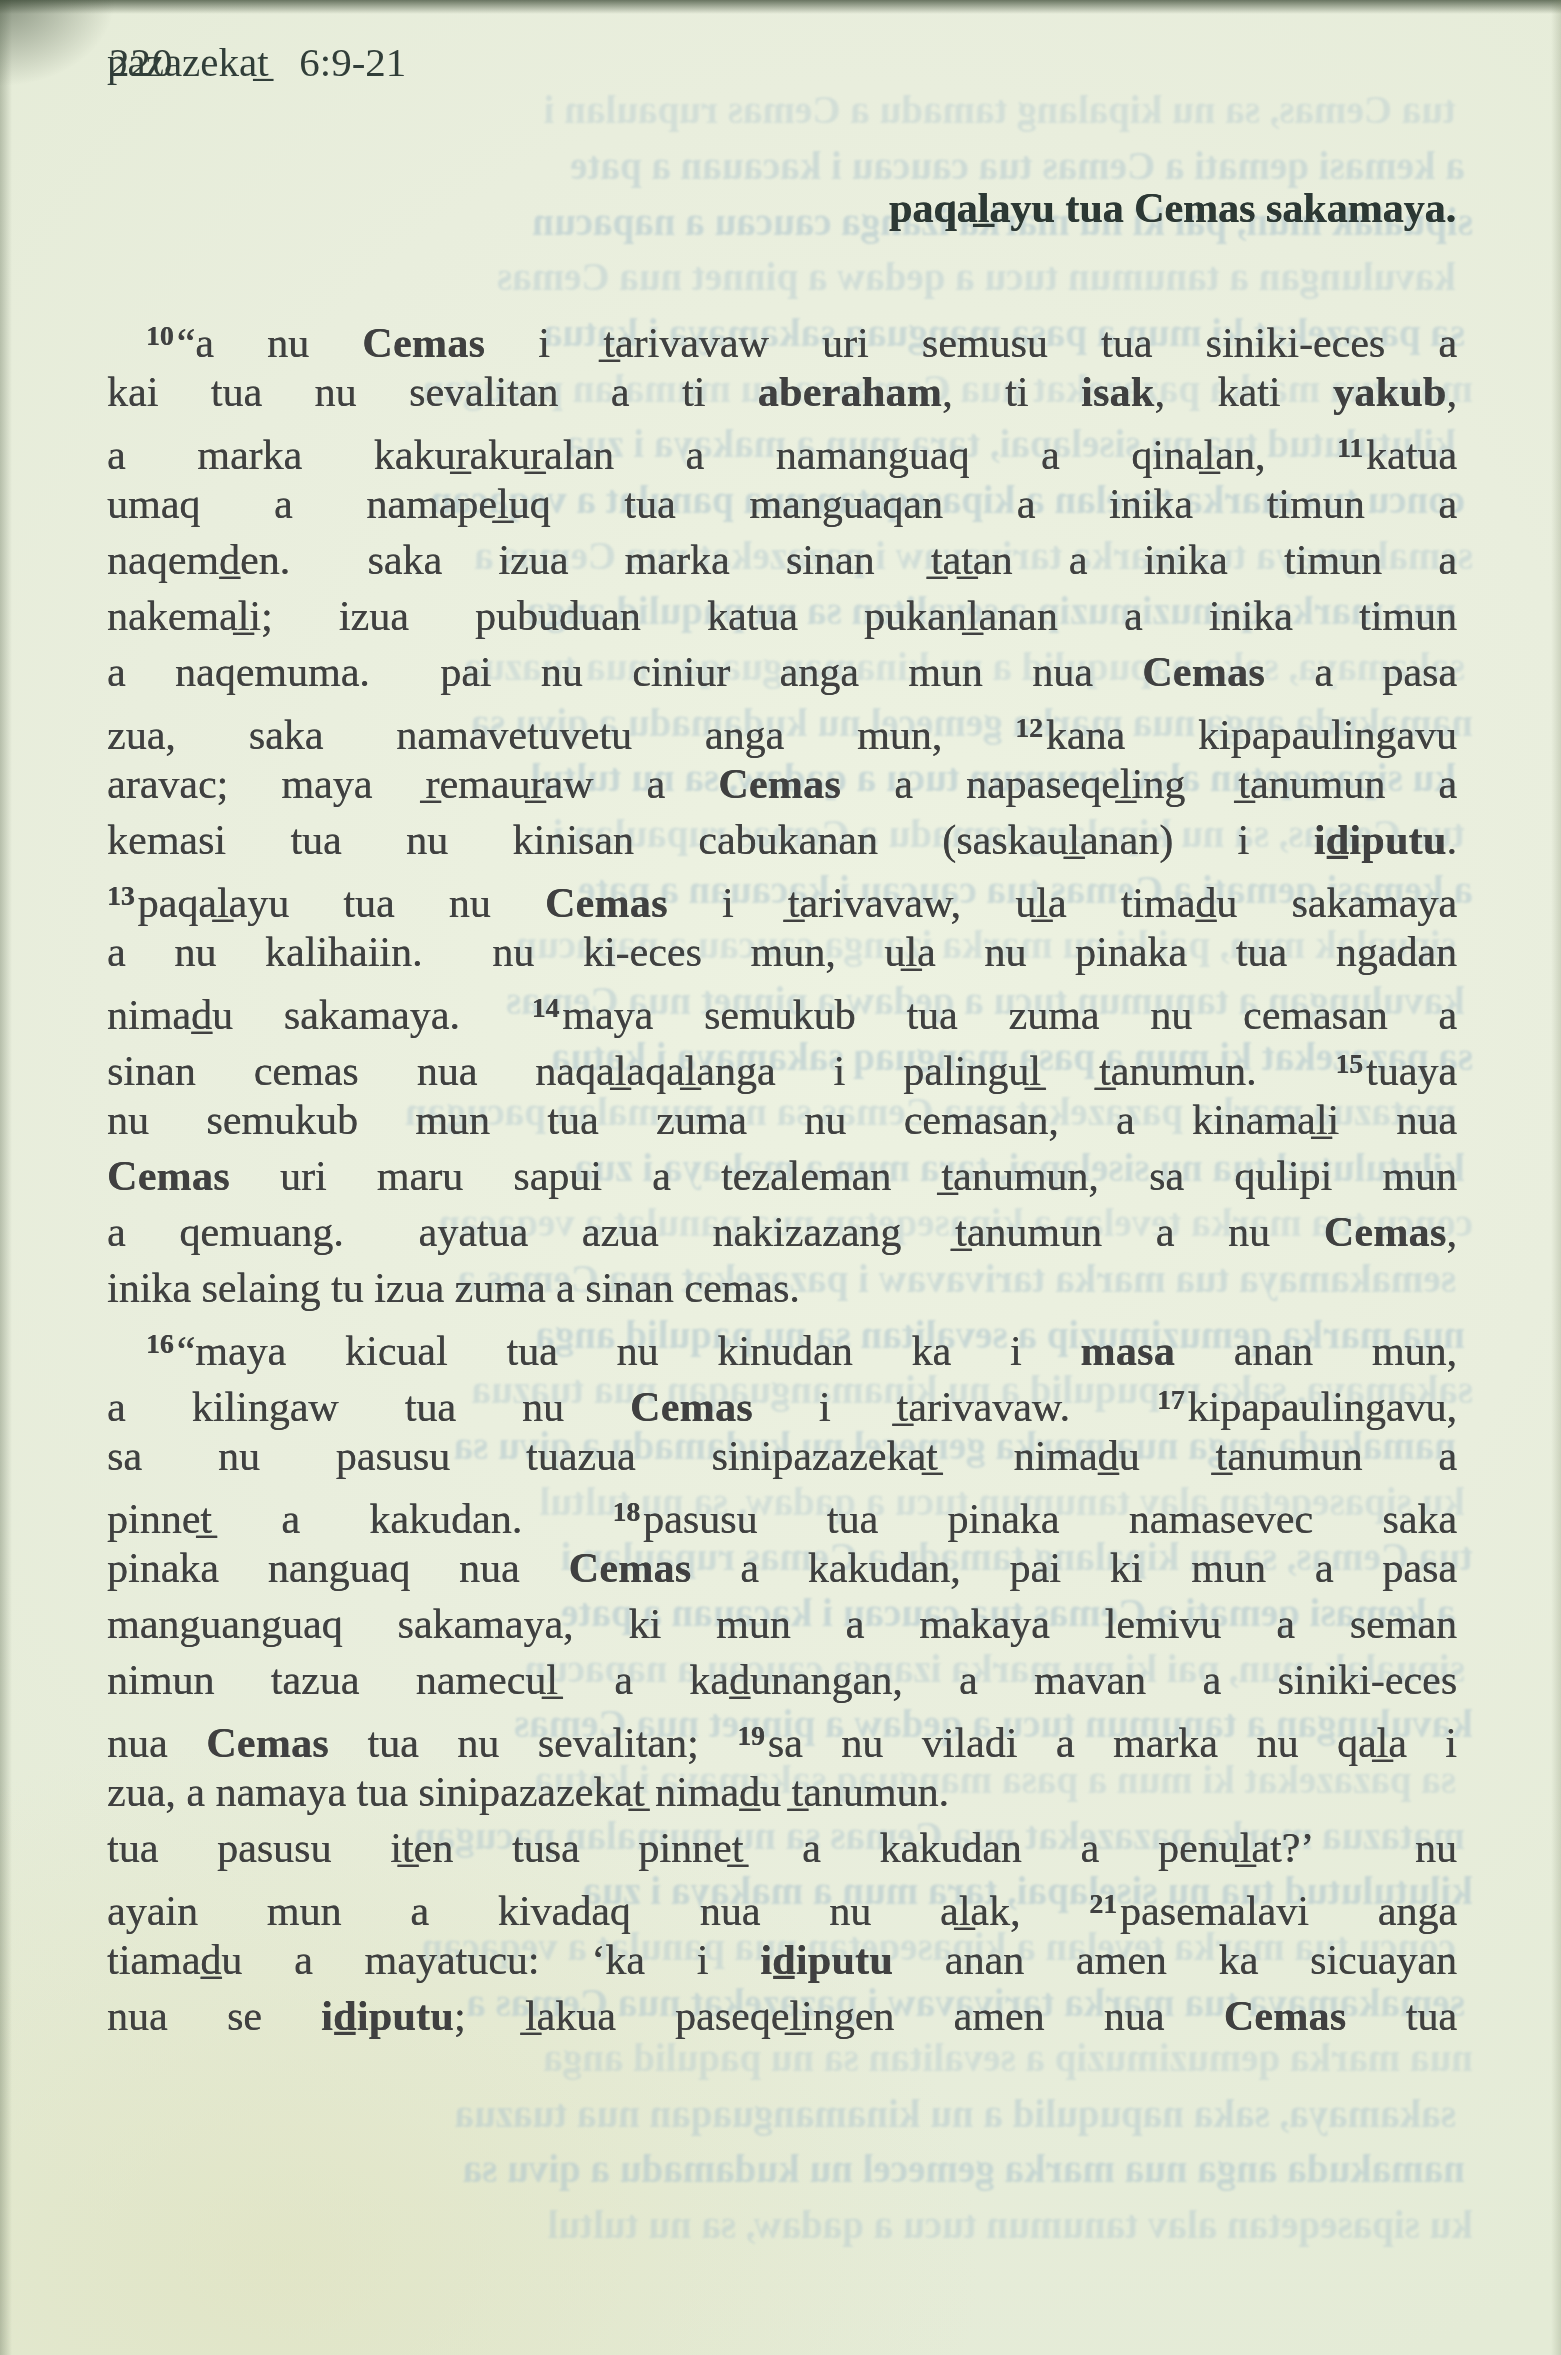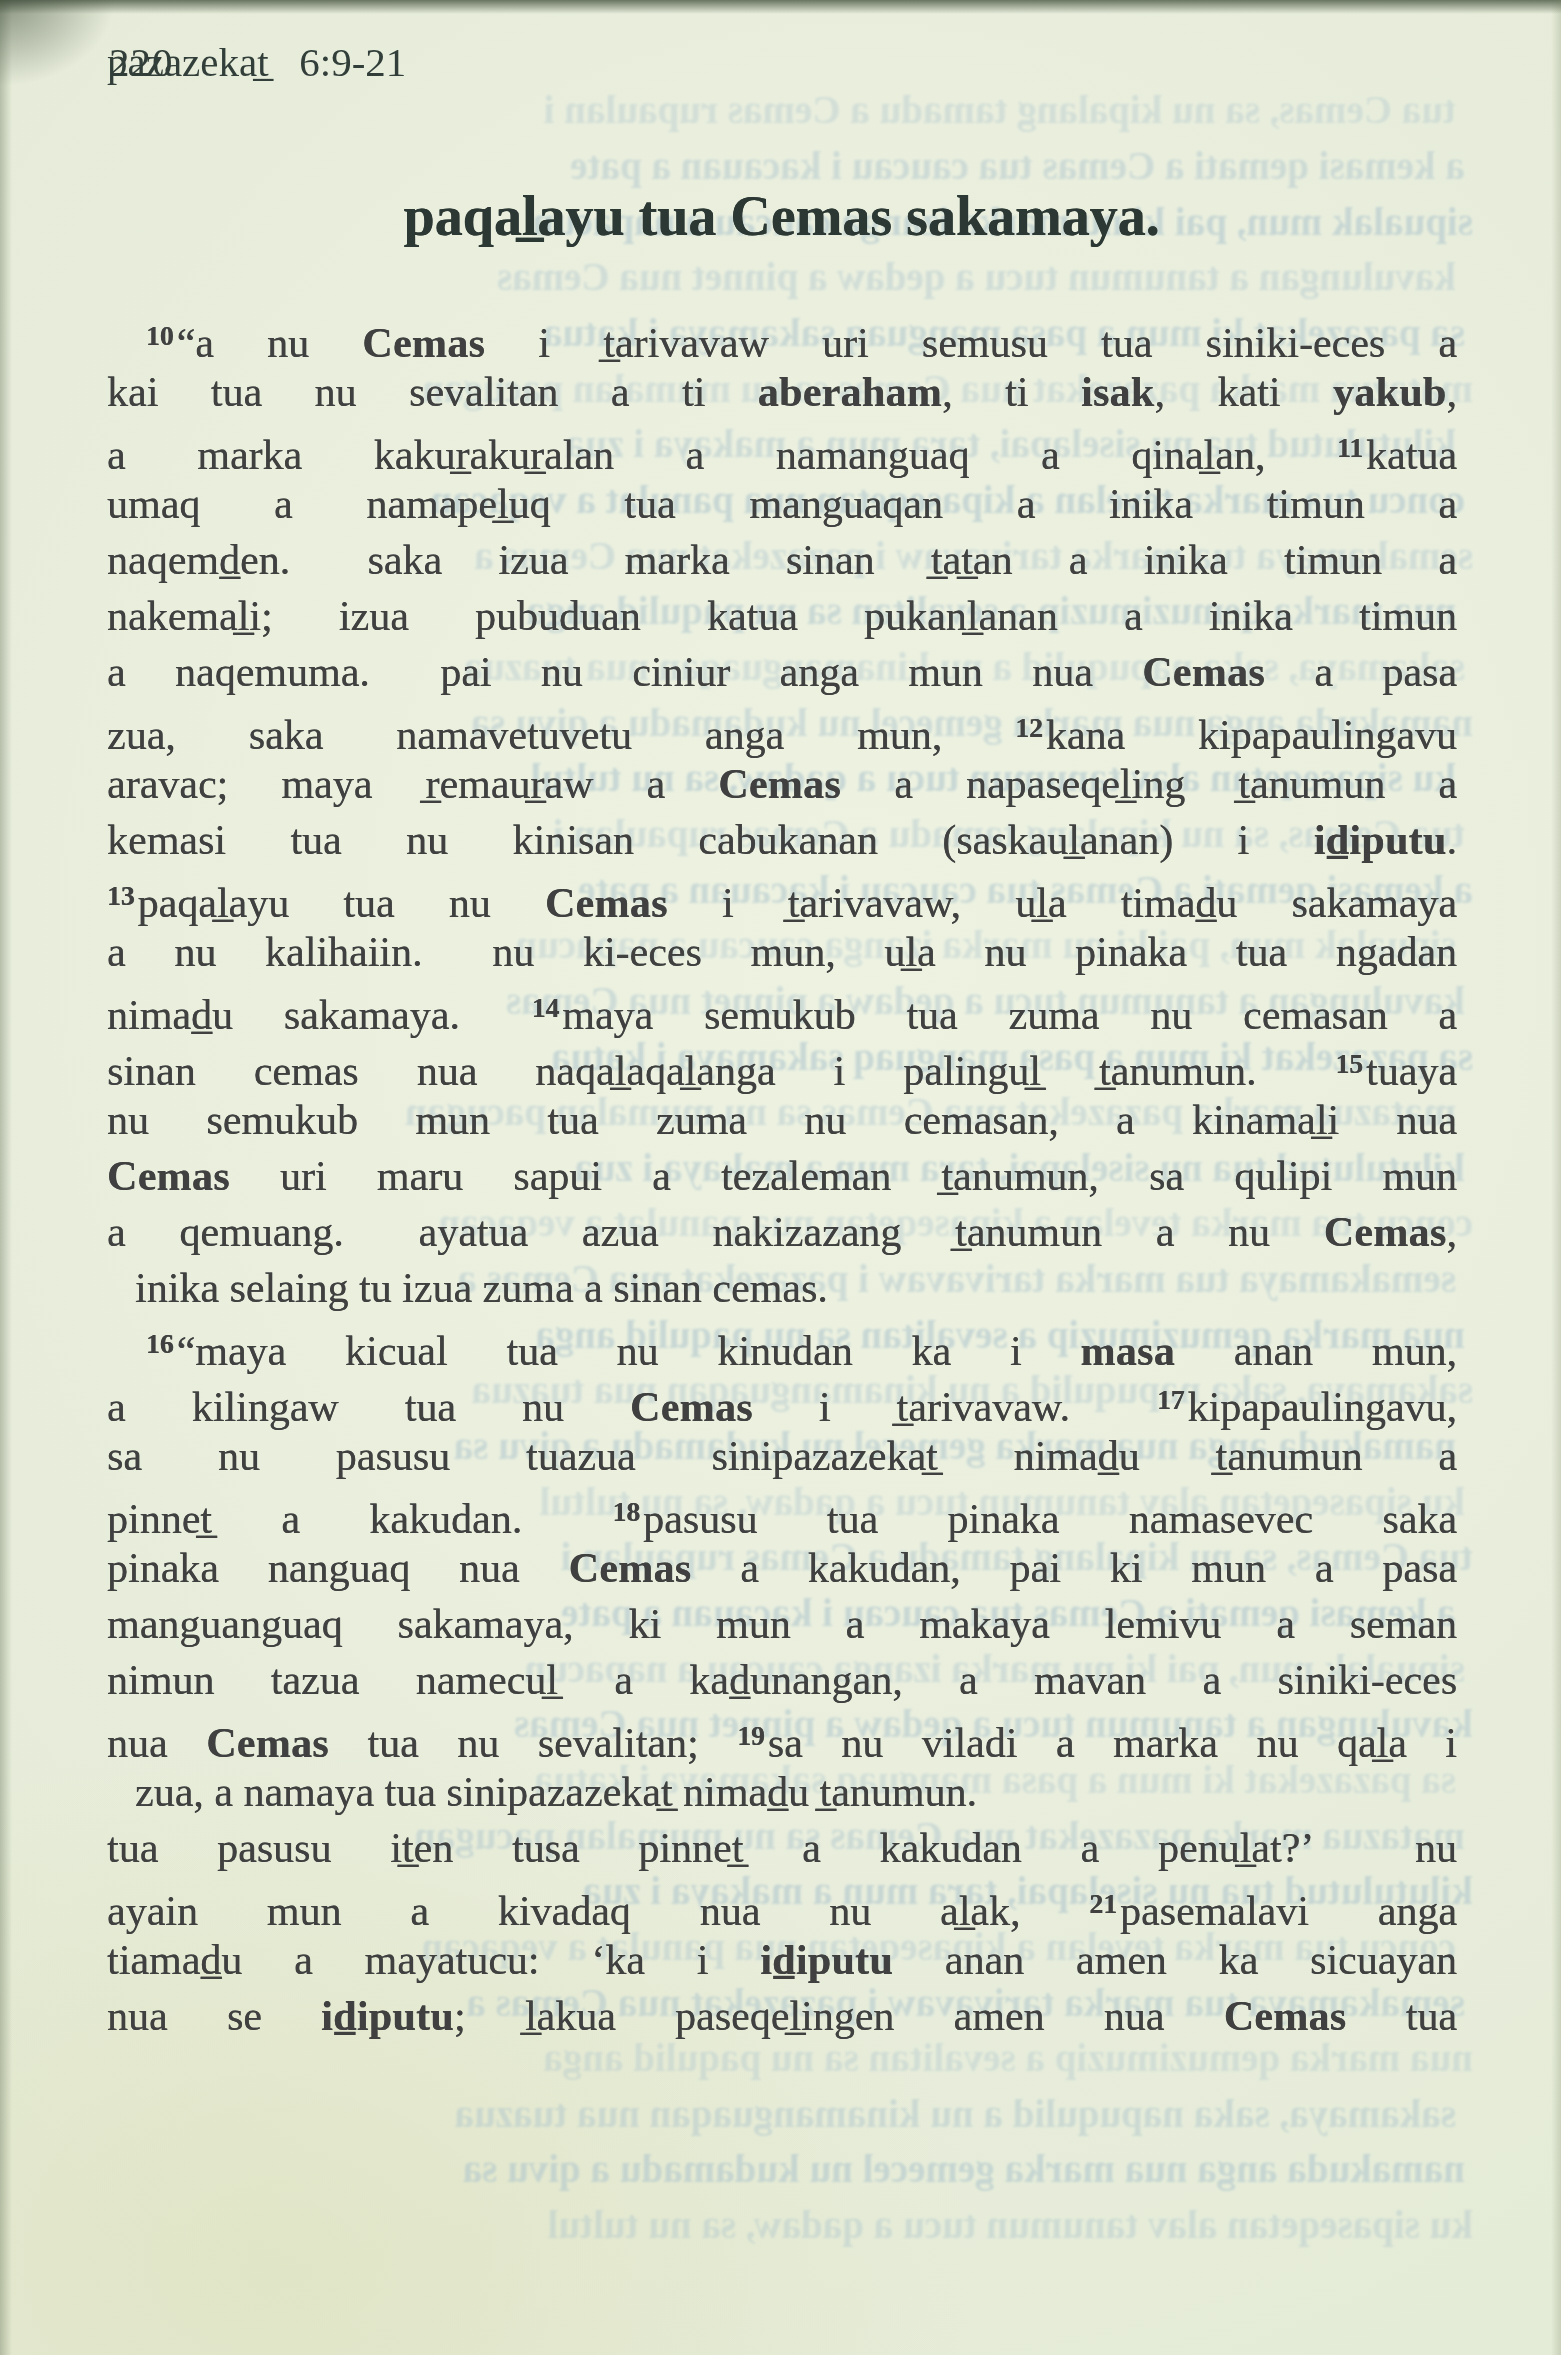--- a/index.html
+++ b/index.html
@@ -34,33 +34,33 @@
     white-space:nowrap;overflow:hidden;
     text-align:justify;
   }
 
   .header{position:absolute;top:33px;left:107px;right:95px;height:58px;
     font-size:41px;line-height:58px;color:#313e39;}
   .page-number{position:absolute;left:1.9px;top:0;letter-spacing:1px;}
   .header-title{position:absolute;left:0;right:-62px;top:0;text-align:left;}
 
   .section-heading{position:absolute;top:184px;left:107px;width:1349px;
-    text-align:center;font-weight:700;font-size:56px;color:#2c3834;
+    text-align:right;font-weight:700;font-size:42px;color:#2c3834;
     text-shadow:0.4px 0 0 currentColor;}
 
   .body-text{position:absolute;top:308px;left:107px;width:1350px;
     font-size:42px;color:#404040;
     text-shadow:0.3px 0 0 rgba(46,58,54,.85);
   }
   .line{
     height:56px;line-height:56px;
     text-align:justify;text-align-last:justify;
     overflow:visible;white-space:nowrap;
   }
-  .line.end{text-align-last:left;margin-left:28px;}
+  .line.end{text-align-last:left;}
   .line.para-first{text-indent:39px;}
   .line b{font-weight:700;letter-spacing:0.3px;}
   .line sup{font-size:66%;font-weight:700;vertical-align:.42em;
     letter-spacing:0;margin-right:2.9px;text-indent:0;}
 </style>
 </head>
 <body>
 
 <div class="paper"></div>
 

